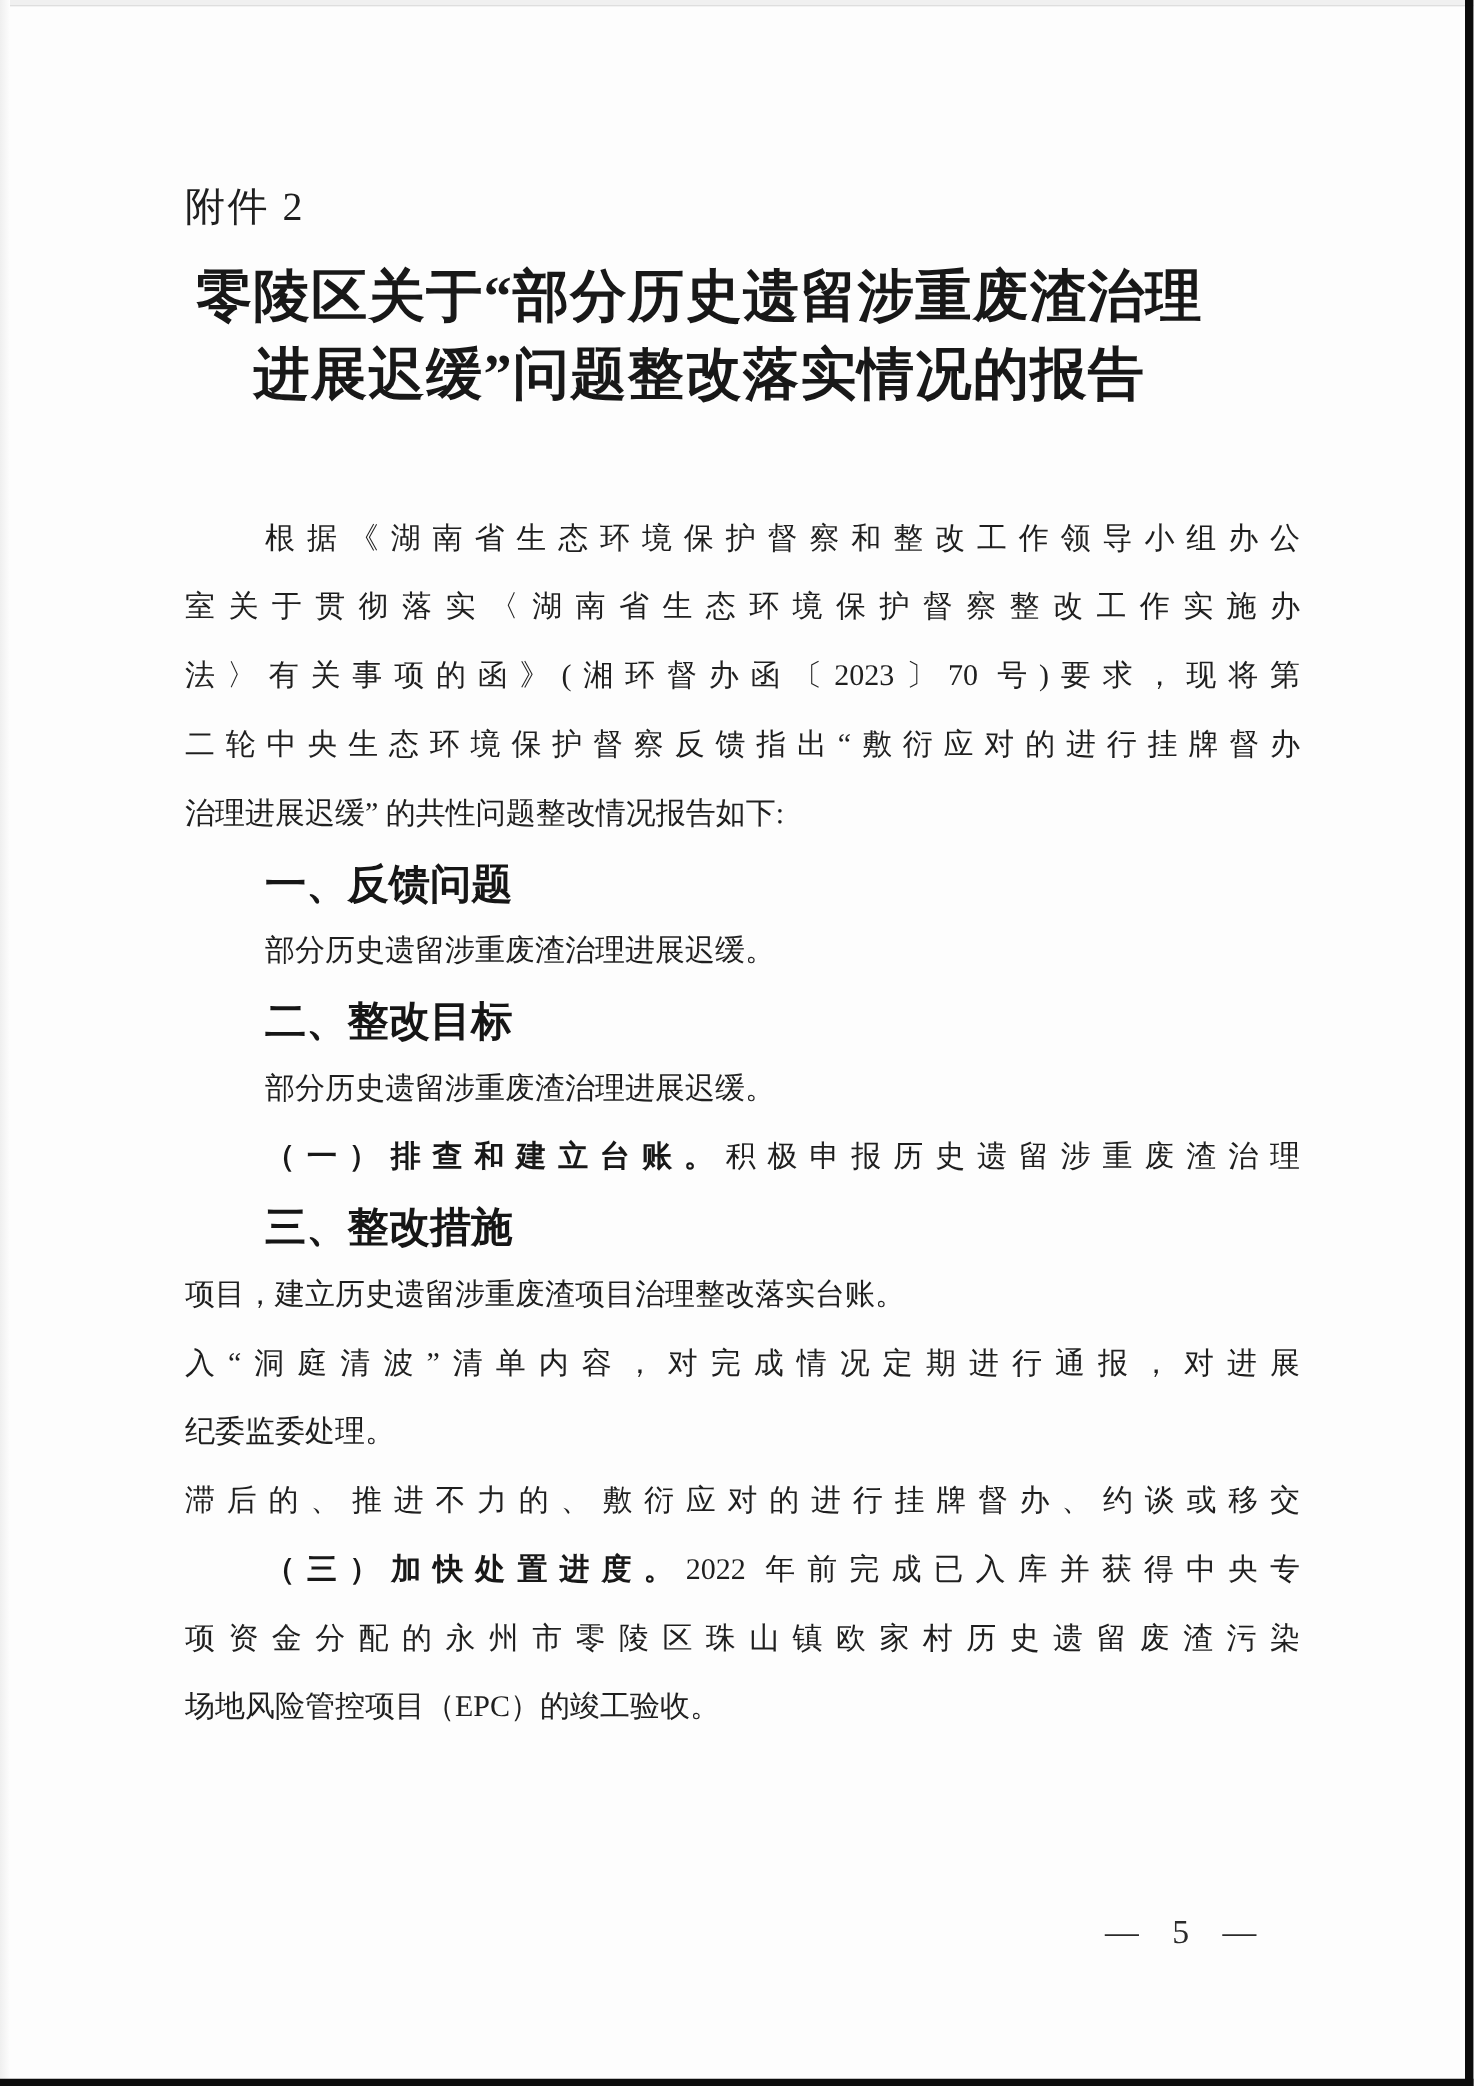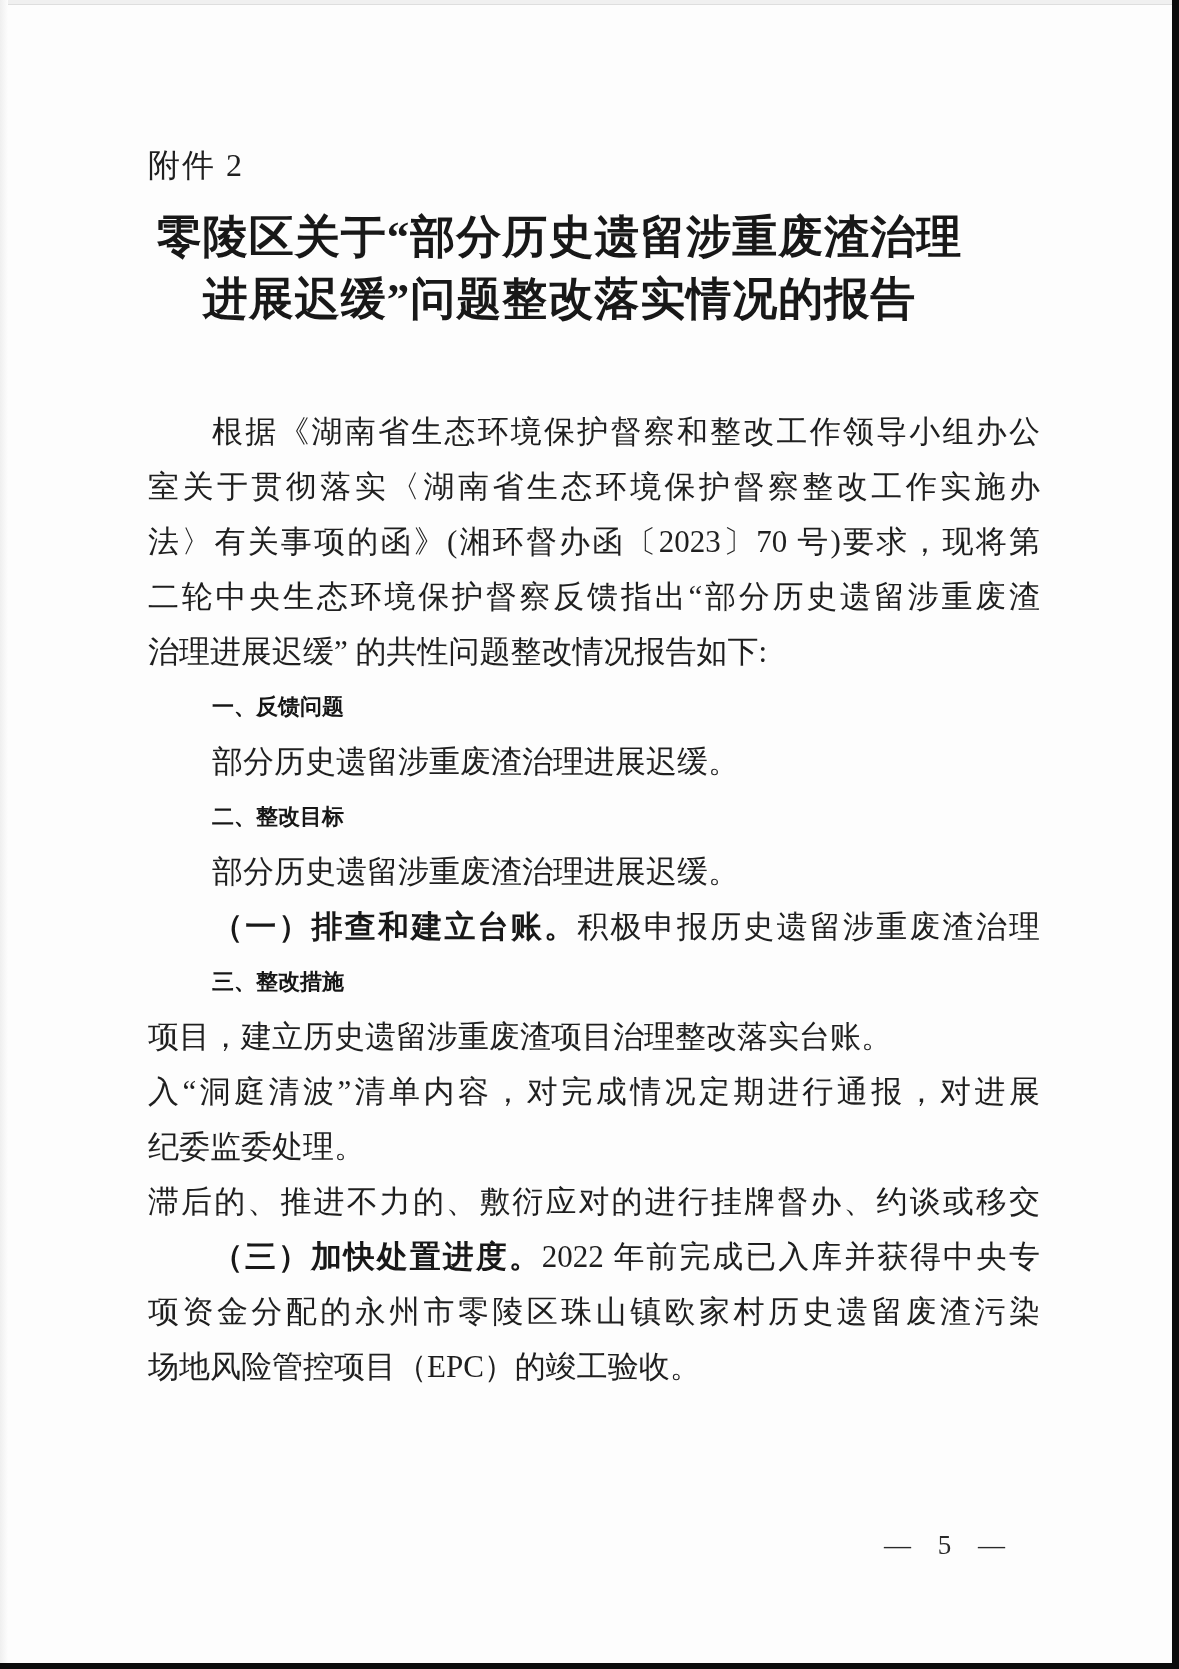--- a/index.html
+++ b/index.html
@@ -47,29 +47,29 @@
     color: #181818;
   }
   .title .tl { display: block; text-align: center; }
 
   .body-lines {
     position: absolute; left: 148px; top: 404px; width: 892px;
   }
   .ln {
     height: 55px;
     line-height: 55px;
-    font-size: 31px;
+    font-size: 24px;
     text-align: justify;
   }
   .ln.full { text-align-last: justify; }
   .ln.indent { padding-left: 64px; }
   .ln.hd {
     font-family: "Liberation Sans", "DejaVu Sans", sans-serif;
     font-weight: bold;
-    font-size: 22px;
+    font-size: 33px;
     padding-left: 64px;
     text-align: left;
     color: #161616;
   }
   .mh { font-weight: bold; color: #181818; }
 
   .pagenum {
     position: absolute; left: 884px; top: 1530px;
     font-size: 27px;
     letter-spacing: 10px;
@@ -89,21 +89,21 @@
   <div class="title">
     <span class="tl">零陵区关于“部分历史遗留涉重废渣治理</span>
     <span class="tl">进展迟缓”问题整改落实情况的报告</span>
   </div>
 
   <div class="body-lines">
 
     <div class="ln full indent">根据《湖南省生态环境保护督察和整改工作领导小组办公</div>
     <div class="ln full">室关于贯彻落实〈湖南省生态环境保护督察整改工作实施办</div>
     <div class="ln full">法〉有关事项的函》(湘环督办函〔2023〕70 号)要求，现将第</div>
-    <div class="ln full">二轮中央生态环境保护督察反馈指出“部分历史遗留涉重废渣</div>
+    <div class="ln full">二轮中央生态环境保护督察反馈指出“敷衍应对的进行挂牌督办</div>
     <div class="ln">治理进展迟缓” 的共性问题整改情况报告如下:</div>
 
     <div class="ln hd">一、反馈问题</div>
     <div class="ln indent">部分历史遗留涉重废渣治理进展迟缓。</div>
 
     <div class="ln hd">二、整改目标</div>
     <div class="ln indent">部分历史遗留涉重废渣治理进展迟缓。</div>
 
     <div class="ln full indent">
       <span class="mh">（一）排查和建立台账。</span><span>积极申报历史遗留涉重废渣治理</span>

